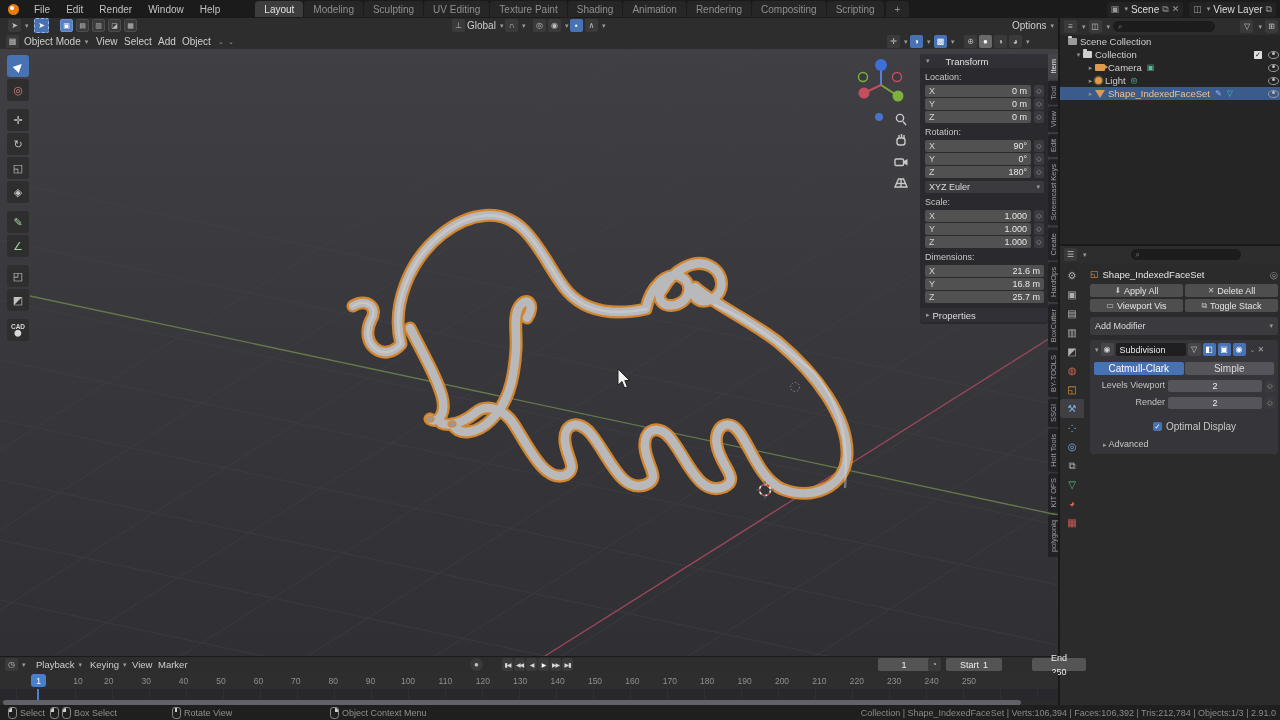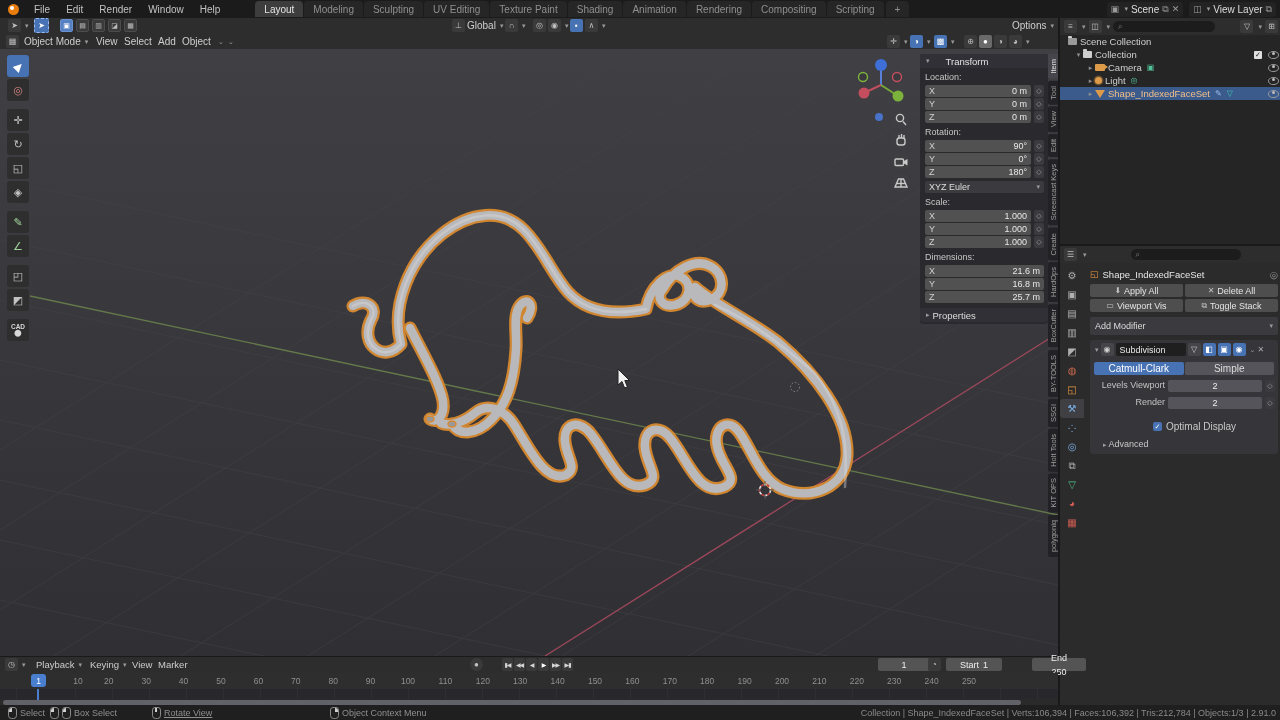--- a/index.html
+++ b/index.html
@@ -753,21 +753,21 @@
   <div id="status">
     <div class="sitem" style="left:8px;">
       <span class="mi l"></span>
         <span>Select</span>
     </div>
     <div class="sitem" style="left:50px;">
       <span class="mi l"></span>
         <span class="mi l"></span>
         <span>Box Select</span>
     </div>
-    <div class="sitem" style="left:152px;text-decoration:underline;">
+    <div class="sitem" style="left:172px;">
       <span class="mi m"></span>
         <span>Rotate View</span>
     </div>
     <div class="sitem" style="left:330px;">
       <span class="mi r"></span>
         <span>Object Context Menu</span>
     </div>
     <div id="stats">Collection | Shape_IndexedFaceSet | Verts:106,394 | Faces:106,392 | Tris:212,784 | Objects:1/3 | 2.91.0</div>
   </div>
 

